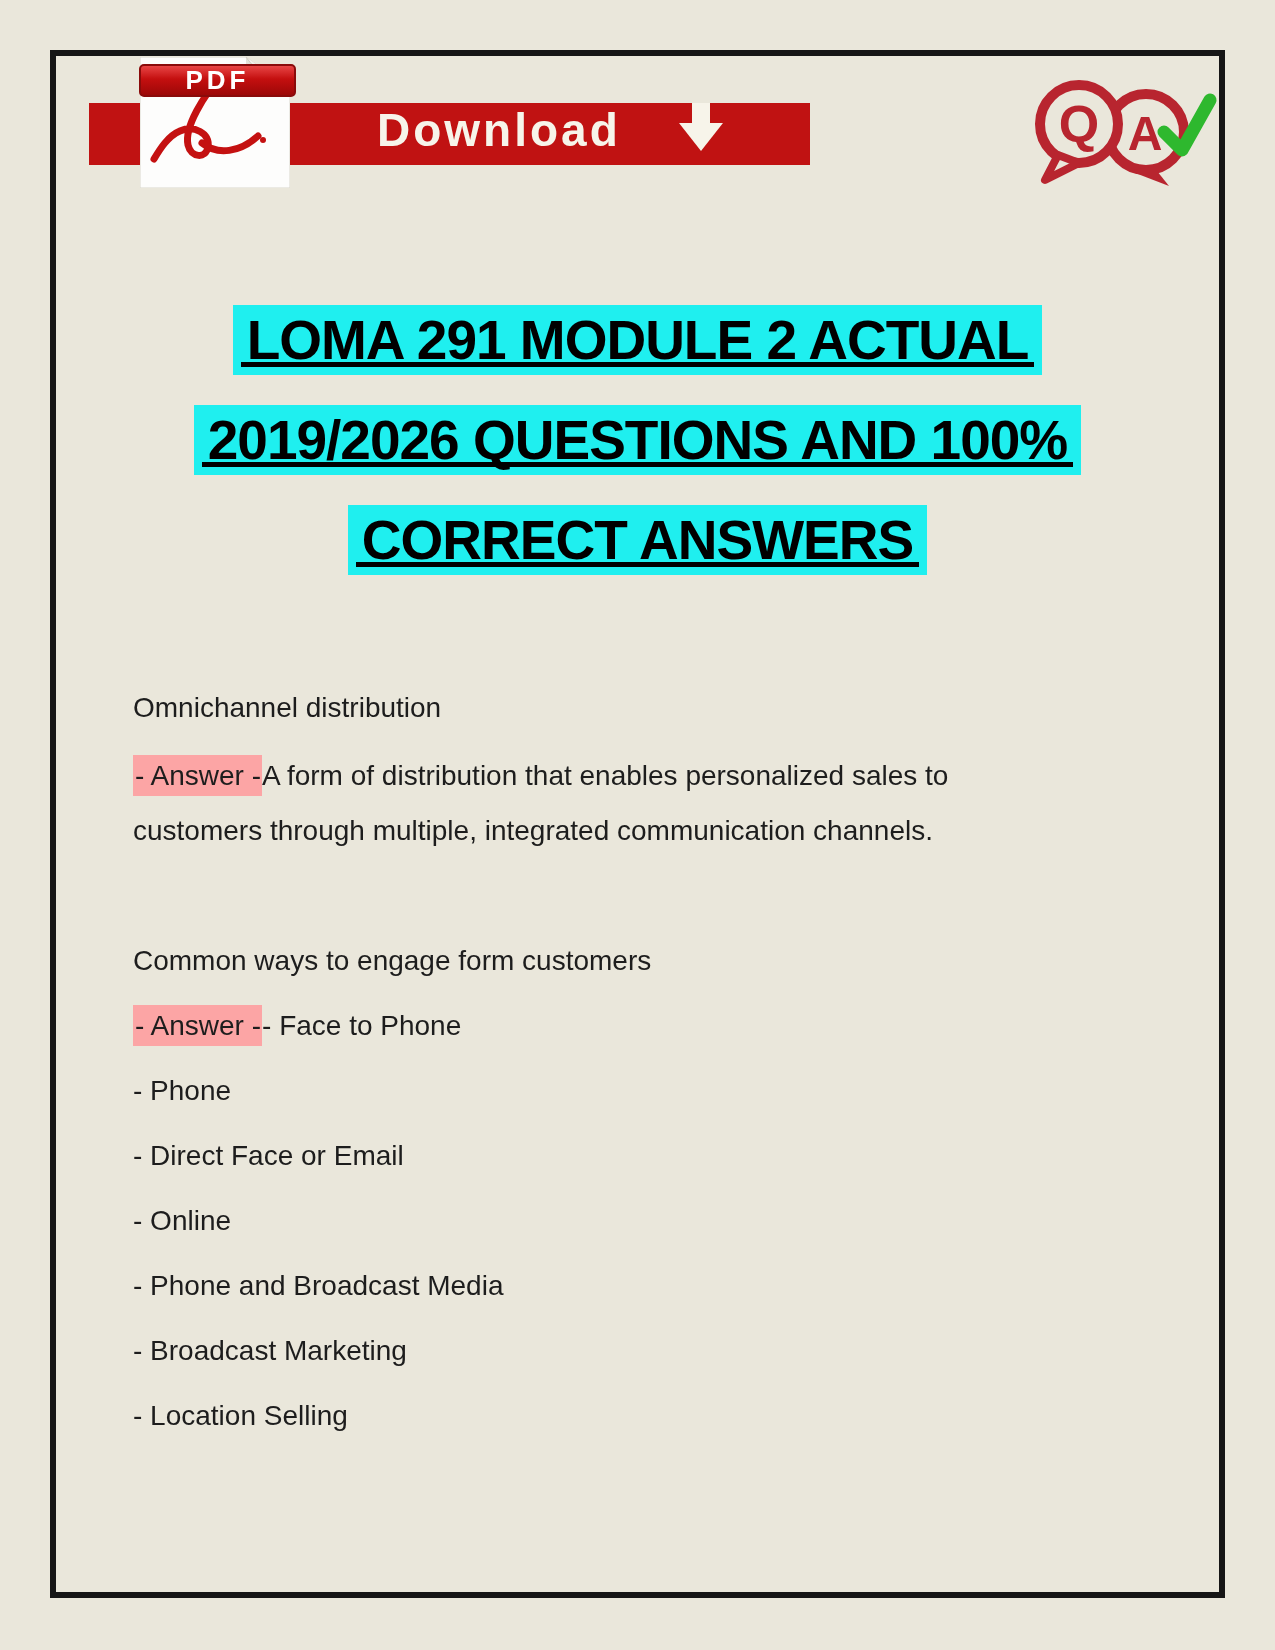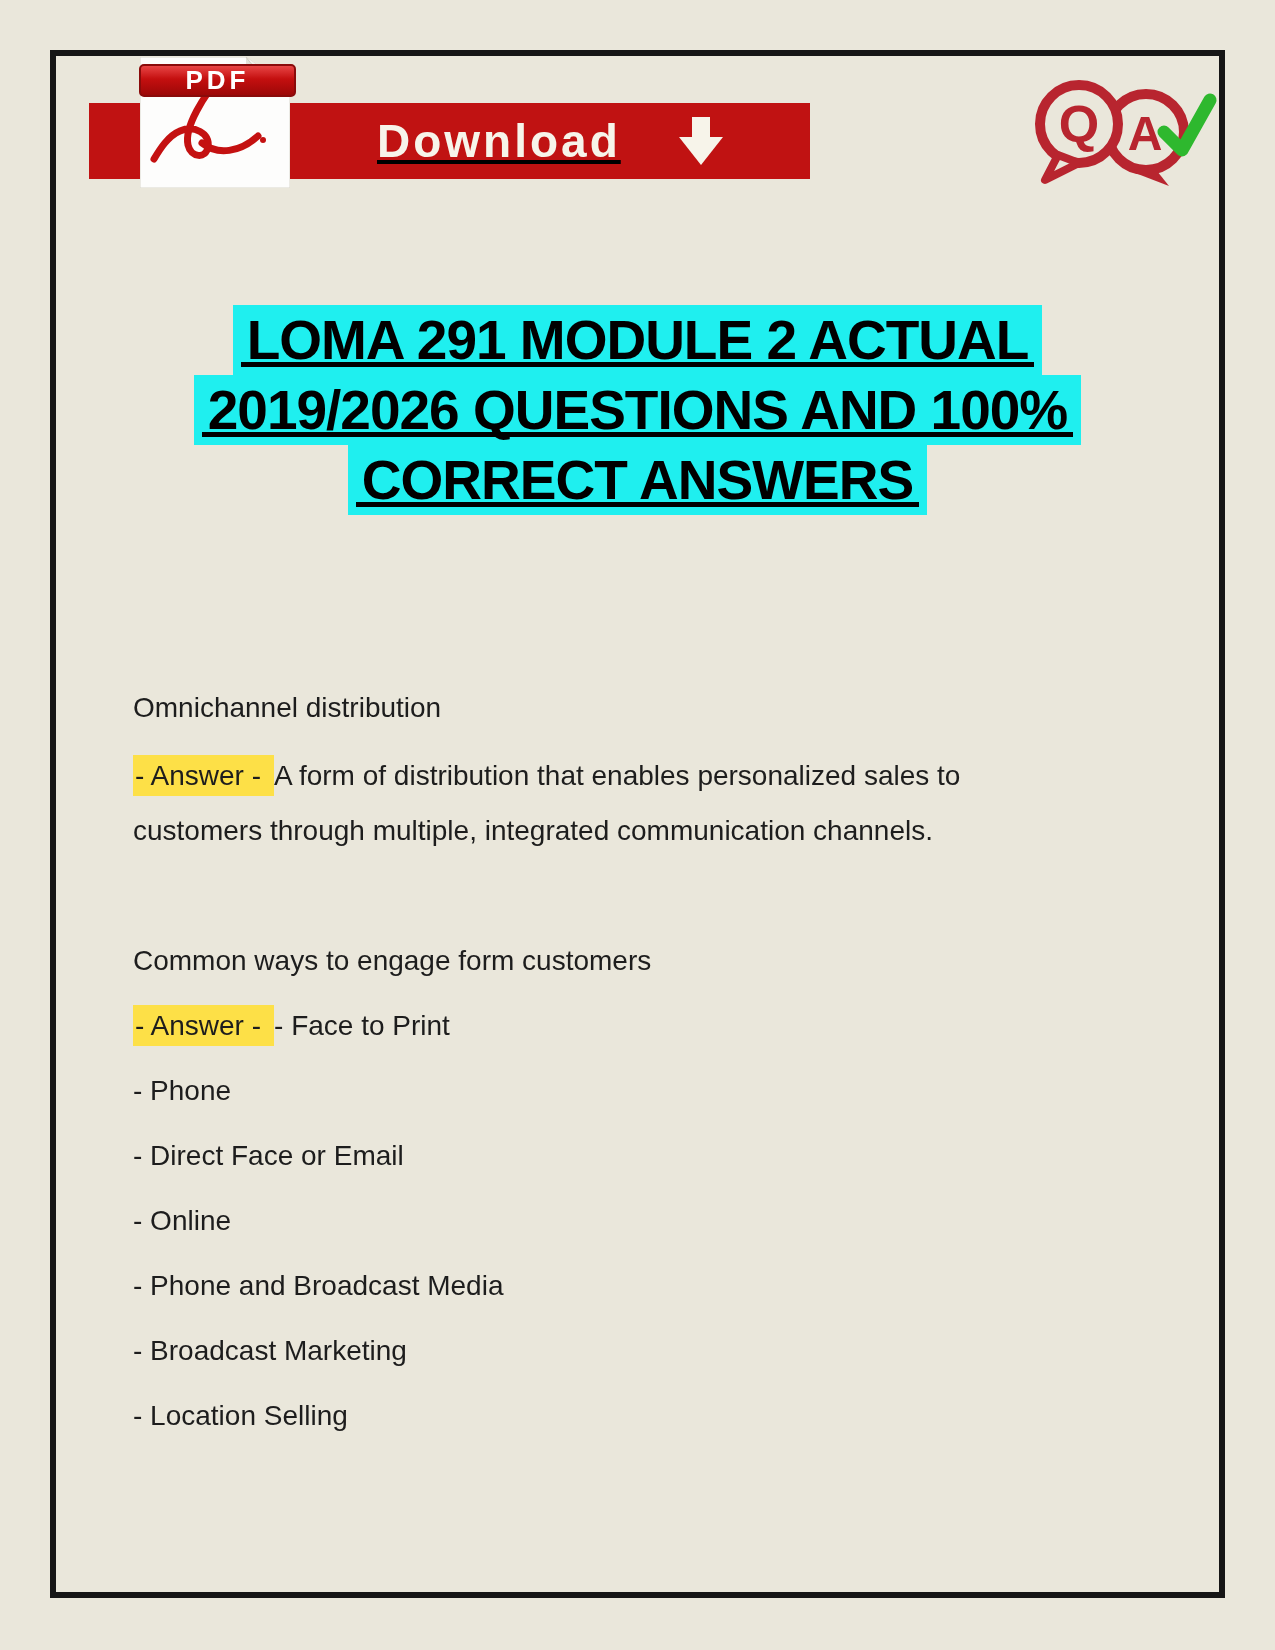--- a/index.html
+++ b/index.html
@@ -15,25 +15,24 @@
     position: absolute;
     left: 50px; top: 50px;
     width: 1175px; height: 1548px;
     border: 6px solid #161616;
     background: #eae7db;
   }
   
   .download-banner {
     position: absolute;
     left: 89px; top: 103px;
-    width: 721px; height: 76px;
+    width: 721px; height: 62px;
     background: #c01212;
-    display: flex; align-items: center;
+    display: flex; align-items: flex-start;
     z-index: 1;
-    text-decoration: underline;
   }
   .download-label {
     margin-left: 288px;
     color: #f7f4ea;
     font-size: 46px;
     font-weight: bold;
     letter-spacing: 3px;
   }
   .down-arrow-icon { margin-left: 58px; width: 44px; height: 48px; }
   .pdf-page {
@@ -76,20 +75,21 @@
     display: inline-block;
     position: relative;
     background: #1fefef;
     color: #000000;
     font-size: 55px;
     font-weight: bold;
     letter-spacing: -1px;
     line-height: 70px;
     height: 70px;
     padding: 0 14px;
+    margin-bottom: 30px;
     white-space: nowrap;
   }
   .title-line::after {
     content: "";
     position: absolute;
     left: 8px; right: 8px; bottom: 8px;
     height: 5px;
     background: #000000;
   }
   
@@ -99,22 +99,22 @@
     width: 930px;
     font-size: 28px;
     line-height: 55px;
     color: #1d1d1d;
     z-index: 2;
   }
   .content p { margin: 0 0 10px 0; }
   .content p.q1 { margin-bottom: 13px; }
   .content p.gap-lg { margin-bottom: 75px; }
   .hl-answer {
-    background: #fde047;
-    padding: 5px 13px 5px 2px;
+    background: #fca5a5;
+    padding: 5px 1px 5px 2px;
   }
 </style>
 </head>
 <body>
 
 <div class="page-frame"></div>
 
 <div class="download-banner">
   <span class="download-label">Download</span>
   <svg class="down-arrow-icon" viewBox="0 0 44 48">
@@ -152,20 +152,20 @@
   <span class="title-line">LOMA 291 MODULE 2 ACTUAL</span><br>
   <span class="title-line">2019/2026 QUESTIONS AND 100%</span><br>
   <span class="title-line">CORRECT ANSWERS</span>
 </div>
 
 <div class="content">
   <p class="q1">Omnichannel distribution</p>
   <p class="gap-lg"><span class="hl-answer">- Answer -</span><span>A form of distribution that enables personalized sales to customers through multiple, integrated communication channels.</span></p>
 
   <p>Common ways to engage form customers</p>
-  <p><span class="hl-answer">- Answer -</span><span>- Face to Print</span></p>
+  <p><span class="hl-answer">- Answer -</span><span>- Face to Phone</span></p>
   <p>- Phone</p>
   <p>- Direct Face or Email</p>
   <p>- Online</p>
   <p>- Phone and Broadcast Media</p>
   <p>- Broadcast Marketing</p>
   <p>- Location Selling</p>
 </div>
 
 </body></html>

